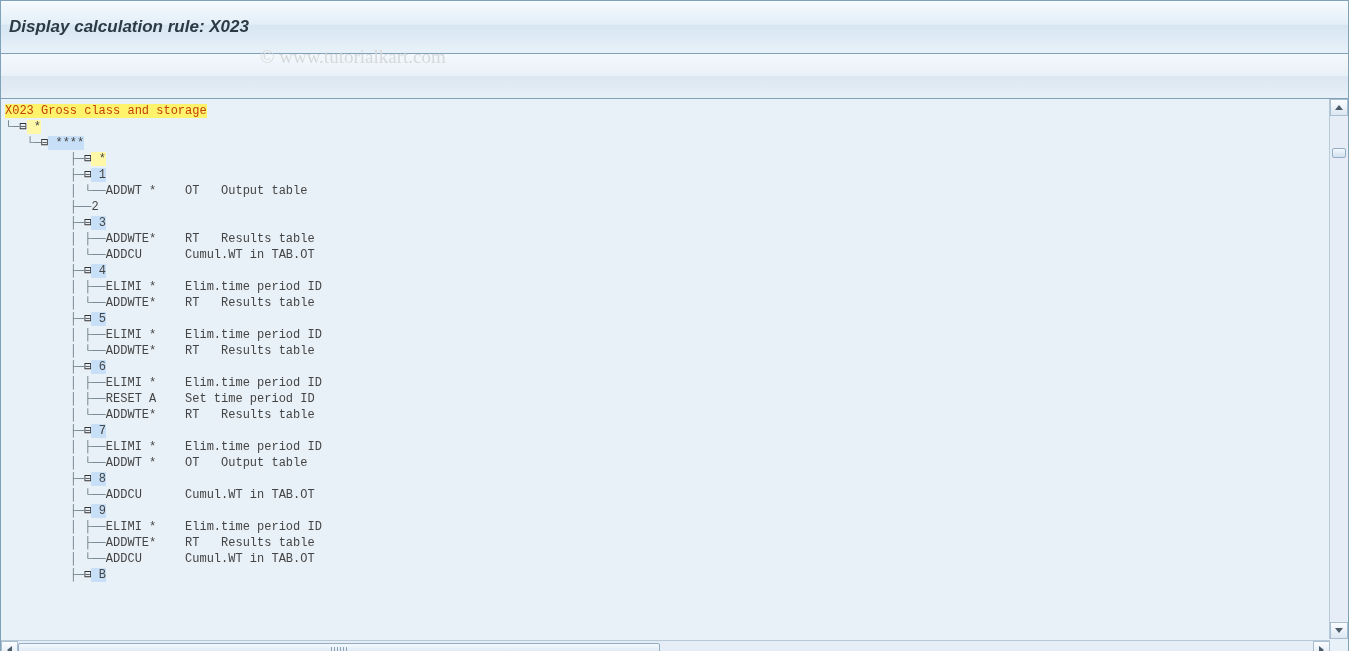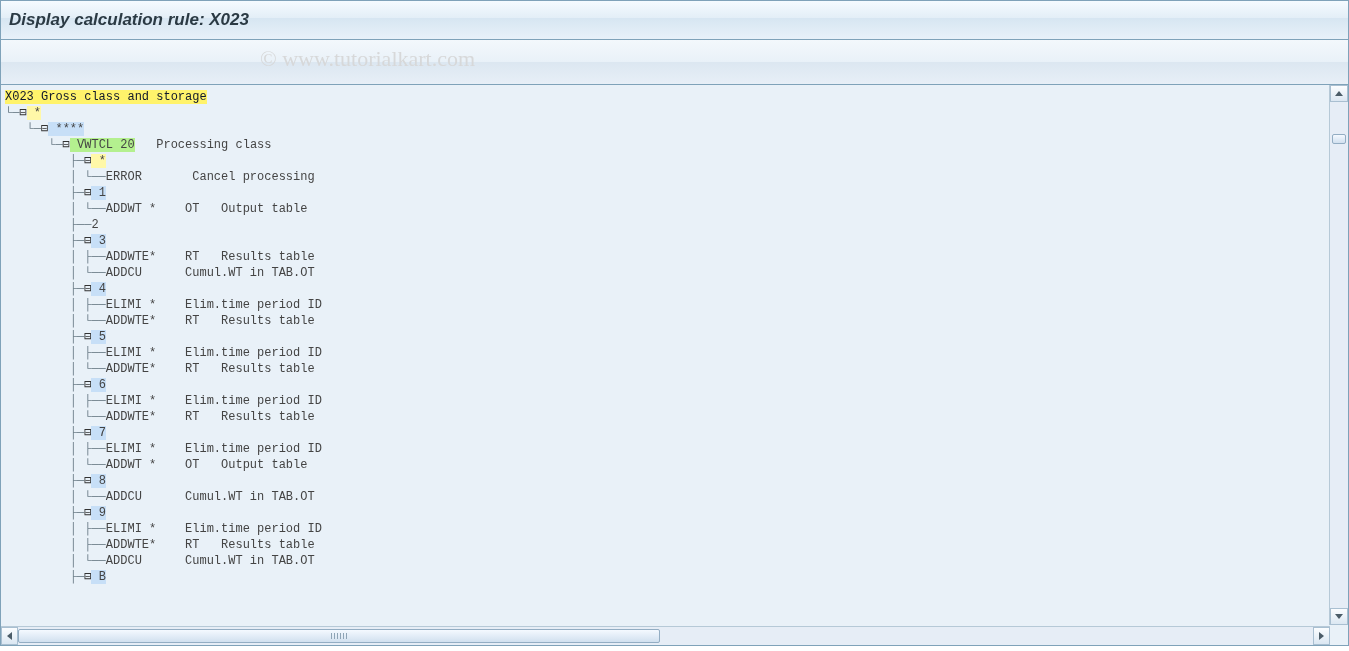--- a/index.html
+++ b/index.html
@@ -1,32 +1,32 @@
 <!DOCTYPE html>
 <html><head>
 <meta charset="utf-8">
 <style>
   html,body{margin:0;padding:0;height:100%;font-family:Arial,Helvetica,sans-serif;background:#fff}
   body{position:relative;width:1349px;height:651px;overflow:hidden;color:#2f2f2f}
   
   .titlebar{position:relative;height:30px;border:1px solid #7fa2b9;border-bottom:1px solid #7fa2b9;
-    background:linear-gradient(#f5fbff,#e3eef7 45%,#d7e6f2 46%,#e8f1f9);padding:4px 8px;
+    background:linear-gradient(#f5fbff,#e3eef7 45%,#d7e6f2 46%,#e8f1f9);padding:11px 8px;
     font-weight:bold;font-style:italic;font-size:17px;line-height:30px;color:#2b3a44}
   
   .toolbar-strip{height:44px;border-left:1px solid #7fa2b9;border-right:1px solid #7fa2b9;border-bottom:1px solid #7fa2b9;
     background:linear-gradient(#f3f8fc,#e9f1f8 50%,#dce7f1 51%,#e7eff7)}
   
   .watermark{position:absolute;left:260px;top:46px;font-family:Georgia,'Times New Roman',serif;
-    font-size:22px;color:#d7d8d9;pointer-events:none;user-select:none;z-index:5}
+    font-size:19px;color:#d7d8d9;pointer-events:none;user-select:none;z-index:5}
   
   .content-wrap{position:relative;border:1px solid #7fa2b9;border-top:none;background:#e9f1f8;height:560px}
   .tree{font-family:Consolas,'Courier New',monospace;font-size:12px;line-height:16px;color:#444;
     padding:4px 0 0 4px;height:536px;overflow:hidden}
   .node{white-space:pre;height:16px}
-  .yellow{background:#fff36b;color:#0f172a}
+  .yellow{background:#fff36b;color:#c2410c}
   .lightyellow{background:#fff8a8}
   .green{background:#b4f08f}
   .lightblue{background:#c7dff7}
   .connector,.marker{color:#6c7d88;font-family:Consolas,'Courier New',monospace}
   .marker{color:#333}
   
   .vscroll{position:absolute;top:0;right:0;width:18px;height:540px;background:#ecf3fa;border-left:1px solid #b6c9d7}
   .vscroll .btn{position:absolute;left:0;width:18px;height:17px;background:linear-gradient(#fbfdff,#dbe7f2);
     border:1px solid #a9bfd1;box-sizing:border-box;display:flex;align-items:center;justify-content:center}
   .vscroll .btn.top{top:0}
@@ -69,37 +69,36 @@
 <div class="content-wrap">
   <div class="nav-arrows">
     <span class="up"></span>
     <span class="dn"></span>
   </div>
 
   <div class="tree" id="tree">
       <div class="node"><span class="yellow">X023</span><span class="yellow"> Gross class and storage</span></div>
       <div class="node"><span class="connector">└─</span><span class="marker">⊟</span><span><span class="lightyellow"> *</span><span></span></span></div>
       <div class="node"><span class="connector">   └─</span><span class="marker">⊟</span><span><span class="lightblue"> ****</span><span></span></span></div>
-      <div class="node"><span class="connector">      └─</span><span class="marker">⊟</span><span><span class="green"> VWTCL 20</span><span>   Processing class</span></span></div>
       <div class="node"><span class="connector">         ├─</span><span class="marker">⊟</span><span><span class="lightyellow"> *</span><span></span></span></div>
-      <div class="node"><span class="connector">         │ └──</span><span>ERROR       Cancel processing</span></div>
       <div class="node"><span class="connector">         ├─</span><span class="marker">⊟</span><span><span class="lightblue"> 1</span><span></span></span></div>
       <div class="node"><span class="connector">         │ └──</span><span>ADDWT *    OT   Output table</span></div>
       <div class="node"><span class="connector">         ├──</span><span>2</span></div>
       <div class="node"><span class="connector">         ├─</span><span class="marker">⊟</span><span><span class="lightblue"> 3</span><span></span></span></div>
       <div class="node"><span class="connector">         │ ├──</span><span>ADDWTE*    RT   Results table</span></div>
       <div class="node"><span class="connector">         │ └──</span><span>ADDCU      Cumul.WT in TAB.OT</span></div>
       <div class="node"><span class="connector">         ├─</span><span class="marker">⊟</span><span><span class="lightblue"> 4</span><span></span></span></div>
       <div class="node"><span class="connector">         │ ├──</span><span>ELIMI *    Elim.time period ID</span></div>
       <div class="node"><span class="connector">         │ └──</span><span>ADDWTE*    RT   Results table</span></div>
       <div class="node"><span class="connector">         ├─</span><span class="marker">⊟</span><span><span class="lightblue"> 5</span><span></span></span></div>
       <div class="node"><span class="connector">         │ ├──</span><span>ELIMI *    Elim.time period ID</span></div>
       <div class="node"><span class="connector">         │ └──</span><span>ADDWTE*    RT   Results table</span></div>
       <div class="node"><span class="connector">         ├─</span><span class="marker">⊟</span><span><span class="lightblue"> 6</span><span></span></span></div>
       <div class="node"><span class="connector">         │ ├──</span><span>ELIMI *    Elim.time period ID</span></div>
+      <div class="node"><span class="connector">         │ ├──</span><span>RESET A    Set time period ID</span></div>
       <div class="node"><span class="connector">         │ └──</span><span>ADDWTE*    RT   Results table</span></div>
       <div class="node"><span class="connector">         ├─</span><span class="marker">⊟</span><span><span class="lightblue"> 7</span><span></span></span></div>
       <div class="node"><span class="connector">         │ ├──</span><span>ELIMI *    Elim.time period ID</span></div>
       <div class="node"><span class="connector">         │ └──</span><span>ADDWT *    OT   Output table</span></div>
       <div class="node"><span class="connector">         ├─</span><span class="marker">⊟</span><span><span class="lightblue"> 8</span><span></span></span></div>
       <div class="node"><span class="connector">         │ └──</span><span>ADDCU      Cumul.WT in TAB.OT</span></div>
       <div class="node"><span class="connector">         ├─</span><span class="marker">⊟</span><span><span class="lightblue"> 9</span><span></span></span></div>
       <div class="node"><span class="connector">         │ ├──</span><span>ELIMI *    Elim.time period ID</span></div>
       <div class="node"><span class="connector">         │ ├──</span><span>ADDWTE*    RT   Results table</span></div>
       <div class="node"><span class="connector">         │ └──</span><span>ADDCU      Cumul.WT in TAB.OT</span></div>

